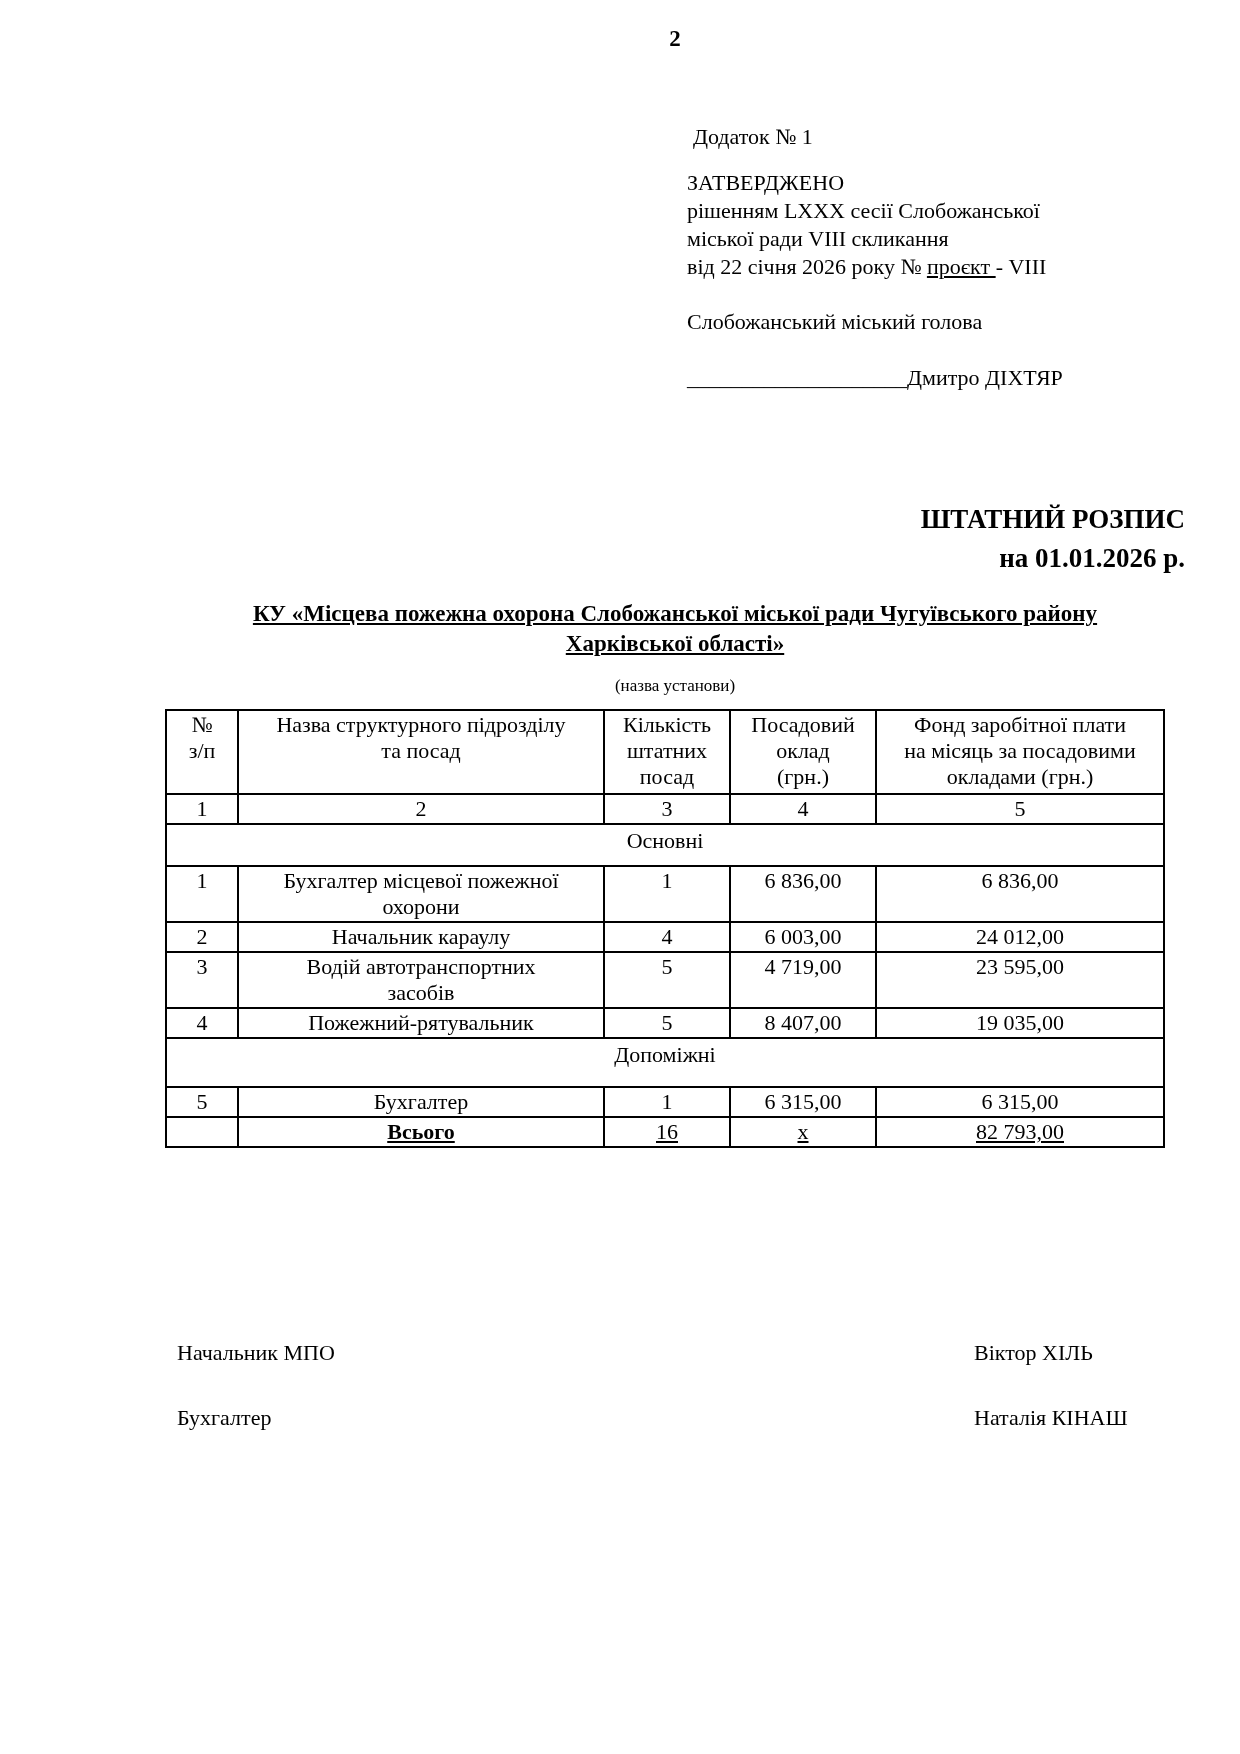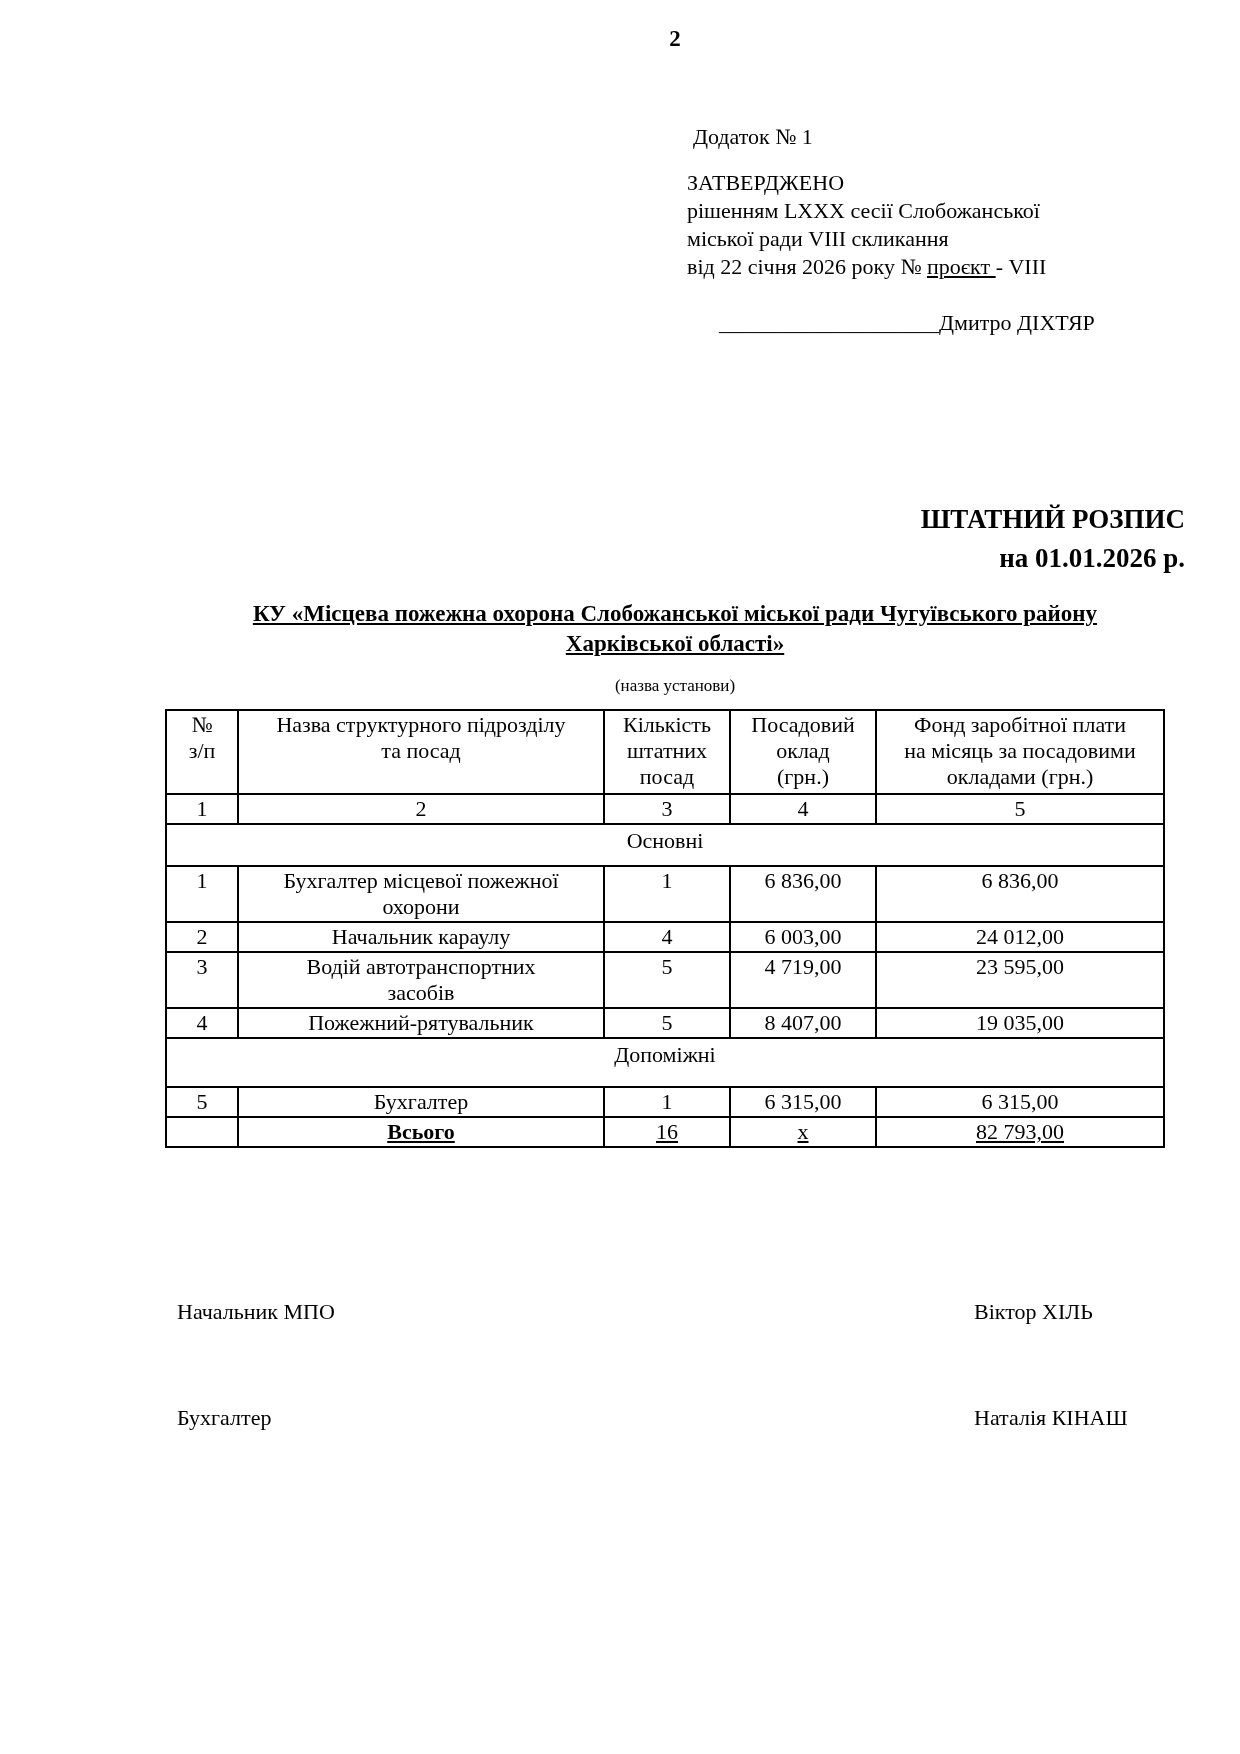--- a/index.html
+++ b/index.html
@@ -15,21 +15,21 @@
   
   .page-num {
     left:165px; top:26px; width:1020px;
     text-align:center; font-weight:bold; font-size:23px;
   }
 
   
   .approval { left:687px; top:123px; font-size:22px; line-height:28px; width:430px; }
   .approval .appendix { padding-left:6px; margin-bottom:18px; }
   .approval .official { margin-top:27px; }
-  .approval .mayor { margin-top:28px; white-space:nowrap;margin-left:32px; }
+  .approval .mayor { margin-top:28px; white-space:nowrap; }
   .u { text-decoration:underline; }
 
   
   .doc-title {
     left:165px; top:500px; width:1020px;
     text-align:right; font-weight:bold; font-size:27px; line-height:39px;
   }
 
   
   .institution { left:165px; top:599px; width:1020px; text-align:center; }
@@ -62,38 +62,39 @@
   tr.r3 { height:55px; }
   tr.r4 { height:26px; }
   tr.r5 { height:26px; }
   tr.total { height:25px;text-decoration:underline; }
   td.c4, td.c5 { vertical-align:middle; }
   .nm-constr { display:inline-block; max-width:300px; }
   tr.total td.c2 { font-weight:bold; }
 
   
   .sig-row { left:0; width:1240px; height:28px; font-size:22px; line-height:28px; }
-  .sig1 { top:1298px; }
+  .sig1 { top:1339px; }
   .sig2 { top:1404px; }
   .sig-row .pos { position:absolute; left:177px; }
   .sig-row .nm  { position:absolute; left:974px; }
 </style>
 </head>
 <body>
 
 <div class="abs page-num">2</div>
 
 <div class="abs approval">
   <div class="appendix">Додаток № 1</div>
   <div>ЗАТВЕРДЖЕНО</div>
   <div>рішенням LXXX сесії Слобожанської</div>
   <div>міської ради VIII скликання</div>
   <div>
     <span>від 22 січня 2026 року № </span><span class="u">проєкт </span><span>- VIII</span>
   </div>
+  <div class="official">Слобожанський міський голова</div>
   <div class="mayor">
     <span>____________________</span><span>Дмитро ДІХТЯР</span>
   </div>
 </div>
 
 <div class="abs doc-title">
   <div>ШТАТНИЙ РОЗПИС</div>
   <div>на 01.01.2026 р.</div>
 </div>
 

